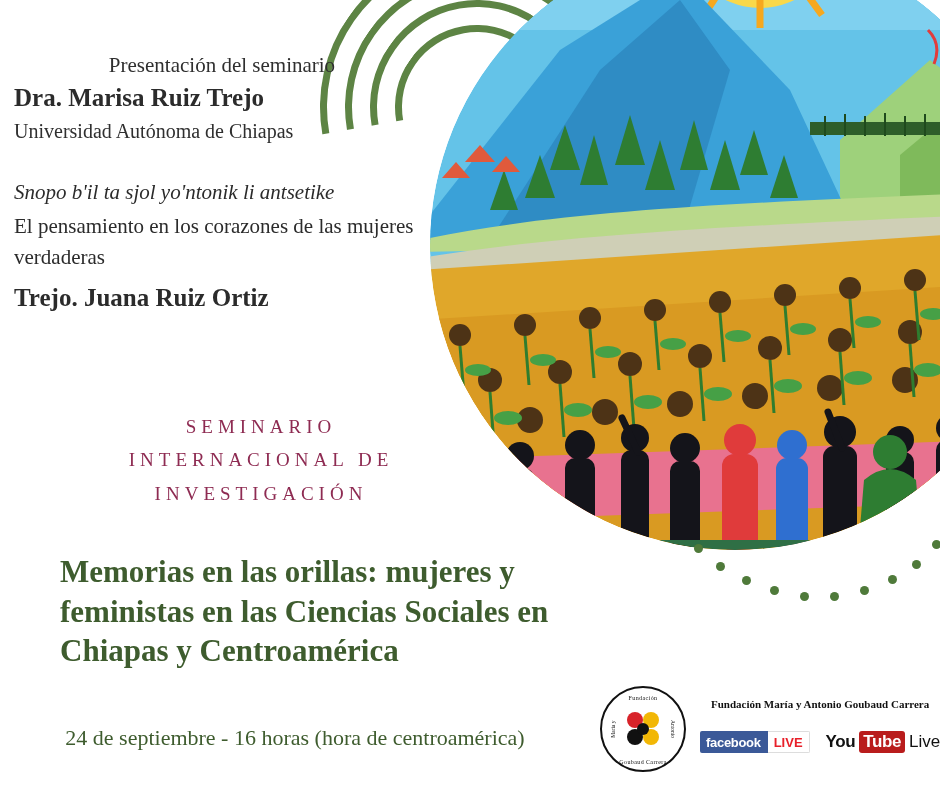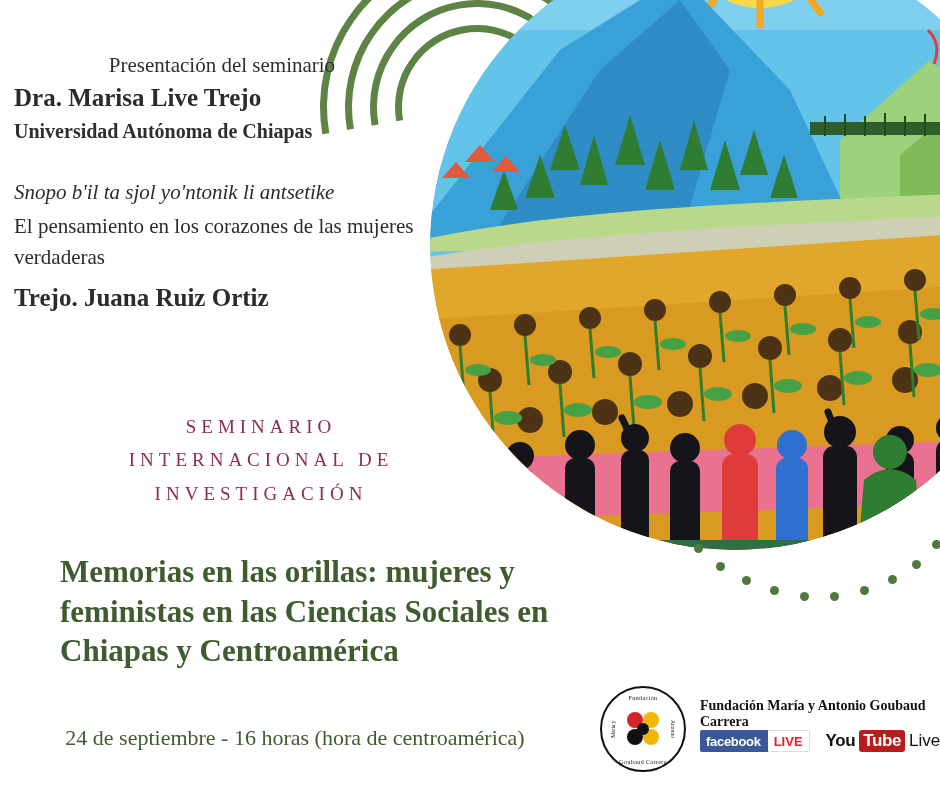--- a/index.html
+++ b/index.html
@@ -86,21 +86,20 @@
     font-size: 25px;
     font-weight: bold;
     color: #2b2b2b;
     line-height: 1.3;
     margin-bottom: 3px;
   }
   .presenter-affil {
     font-size: 20px;
     color: #2f2f2f;
     line-height: 1.3;
-    font-weight: bold;
   }
   .spacer { height: 34px; }
   .talk-title-tsotsil {
     font-size: 21px;
     font-style: italic;
     color: #2b2b2b;
     line-height: 1.35;
     margin-bottom: 5px;
   }
   .talk-title-es {
@@ -203,25 +202,26 @@
     top: 50%;
     white-space: nowrap;
   }
   .logo-side-left { left: 2px; transform: translateY(-50%) rotate(-90deg); }
   .logo-side-right { right: 2px; transform: translateY(-50%) rotate(90deg); }
 
   .footer-right {
     padding-top: 12px;
   }
   .foundation-name {
-    font-size: 14px;
+    font-size: 11px;
     font-weight: bold;
     color: #111;
-    margin-bottom: 0;
+    margin-bottom: 21px;
     font-family: "Liberation Serif", serif;
+    text-align: center;
   }
   .social-row {
     display: flex;
     align-items: center;
     gap: 16px;
   }
   .fb-badge {
     display: flex;
     align-items: stretch;
     font-family: "Liberation Sans", sans-serif;
@@ -473,21 +473,21 @@
   <div class="dot" style="left:110px;top:72px;"></div>
   <div class="dot" style="left:140px;top:72px;"></div>
   <div class="dot" style="left:170px;top:66px;"></div>
   <div class="dot" style="left:198px;top:55px;"></div>
   <div class="dot" style="left:222px;top:40px;"></div>
   <div class="dot" style="left:242px;top:20px;"></div>
 </div>
 
 <div class="left-col">
   <div class="intro-label">Presentación del seminario</div>
-  <div class="presenter-name">Dra. Marisa Live Trejo</div>
+  <div class="presenter-name">Dra. Marisa Ruiz Trejo</div>
   <div class="presenter-affil">Universidad Autónoma de Chiapas</div>
 
   <div class="spacer"></div>
 
   <div class="talk-title-tsotsil">Snopo b'il ta sjol yo'ntonik li antsetike</div>
   <div class="talk-title-es">El pensamiento en los corazones de las mujeres verdaderas</div>
   <div class="speaker-name">Trejo. Juana Ruiz Ortiz</div>
 </div>
 
 <div class="kicker">

